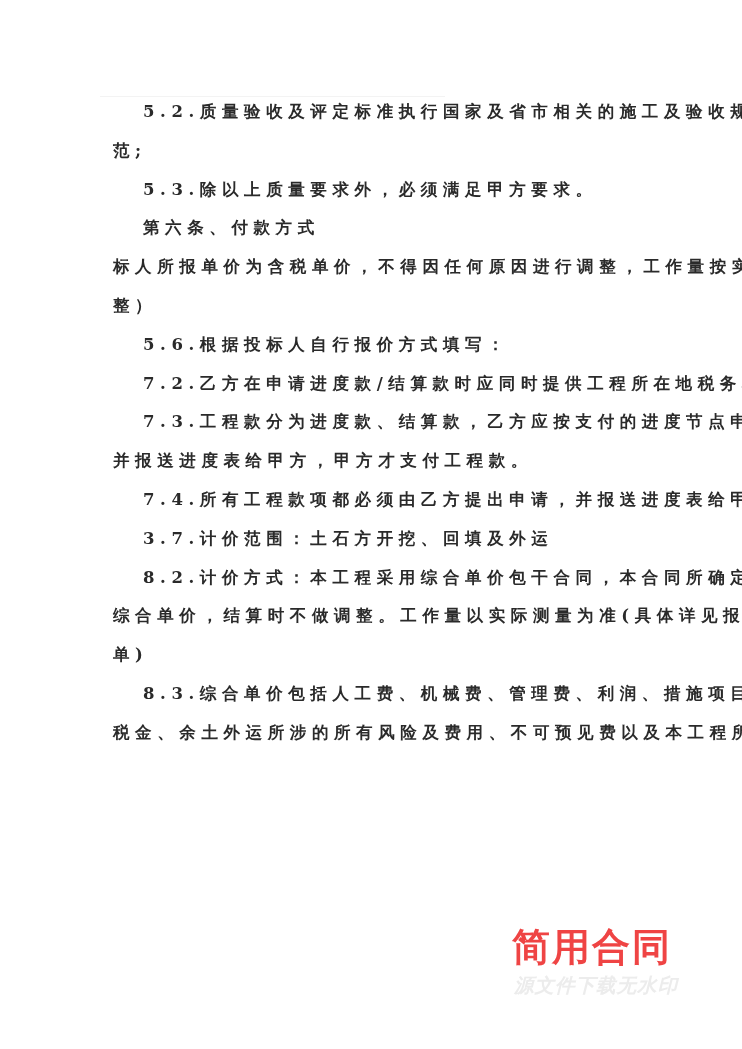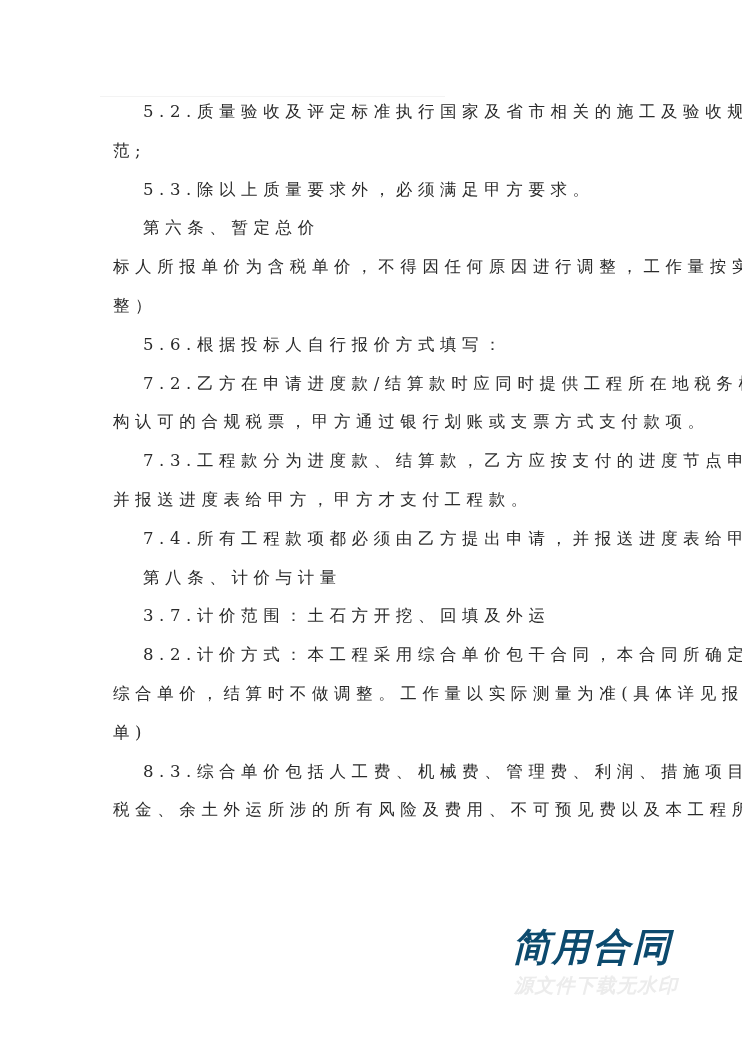--- a/index.html
+++ b/index.html
@@ -29,41 +29,41 @@
       top: 93px;
       width: 520px;
     }
     .line {
       height: 38.8px;
       line-height: 38.8px;
       font-size: 16.5px;
       letter-spacing: 5.6px;
       white-space: nowrap;
       overflow: visible;
+      font-weight: bold;
     }
     .indent { padding-left: 30px; }
     .blank {
       display: inline-block;
       border-bottom: 1px solid #2a2a2a;
       height: 14px;
       vertical-align: baseline;
       margin: 0 3px;
     }
     .blank.short { width: 40px; }
     .blank.long { width: 95px; }
     .watermark-main {
       position: absolute;
       left: 512px;
       top: 922px;
       font-family: "DejaVu Sans", "Liberation Sans", sans-serif;
       font-weight: bold;
-      font-style: italic;
       font-size: 38px;
       letter-spacing: 2px;
-      color: #0c4a6e;
+      color: #ef4444;
       white-space: nowrap;
     }
     .watermark-sub {
       position: absolute;
       left: 514px;
       top: 972px;
       font-family: "DejaVu Sans", "Liberation Sans", sans-serif;
       font-weight: bold;
       font-style: italic;
       font-size: 19.5px;
@@ -74,30 +74,28 @@
   </style>
 </head>
 <body>
 
 <div class="top-rule"></div>
 
 <div class="page">
   <div class="line indent">5.2.质量验收及评定标准执行国家及省市相关的施工及验收规</div>
   <div class="line">范;</div>
   <div class="line indent">5.3.除以上质量要求外，必须满足甲方要求。</div>
-  <div class="line indent">第六条、暂定总价</div>
+  <div class="line indent">第六条、付款方式</div>
   <div class="line">标人所报单价为含税单价，不得因任何原因进行调整，工作量按实调</div>
   <div class="line">整）</div>
   <div class="line indent">5.6.根据投标人自行报价方式填写：</div>
   <div class="line indent">7.2.乙方在申请进度款/结算款时应同时提供工程所在地税务机</div>
-  <div class="line">构认可的合规税票，甲方通过银行划账或支票方式支付款项。</div>
   <div class="line indent">7.3.工程款分为进度款、结算款，乙方应按支付的进度节点申报，</div>
   <div class="line">并报送进度表给甲方，甲方才支付工程款。</div>
   <div class="line indent">7.4.所有工程款项都必须由乙方提出申请，并报送进度表给甲方</div>
-  <div class="line indent">第八条、计价与计量</div>
   <div class="line indent">3.7.计价范围：土石方开挖、回填及外运</div>
   <div class="line indent">8.2.计价方式：本工程采用综合单价包干合同，本合同所确定的</div>
   <div class="line">综合单价，结算时不做调整。工作量以实际测量为准(具体详见报价</div>
   <div class="line">单)</div>
   <div class="line indent">8.3.综合单价包括人工费、机械费、管理费、利润、措施项目费、</div>
   <div class="line">税金、余土外运所涉的所有风险及费用、不可预见费以及本工程所测</div>
 </div>
 
 <div class="watermark-main">简用合同</div>
 <div class="watermark-sub">源文件下载无水印</div>

